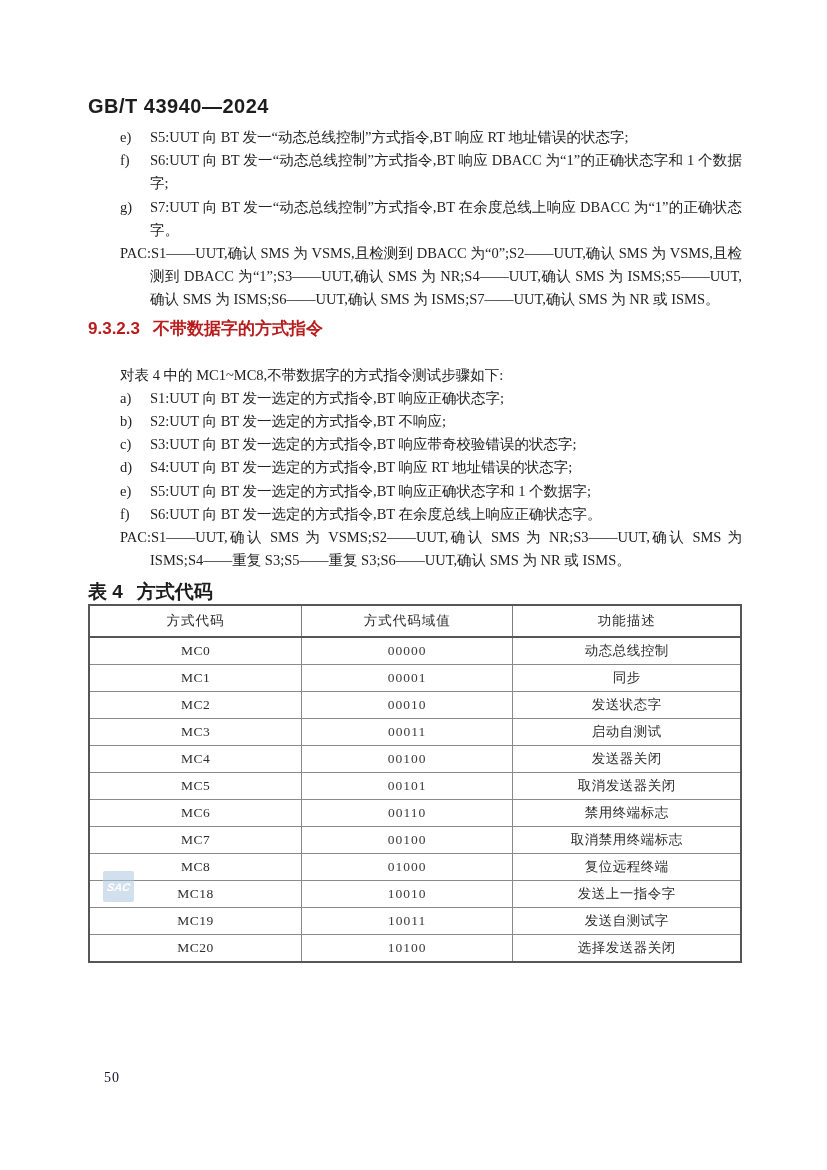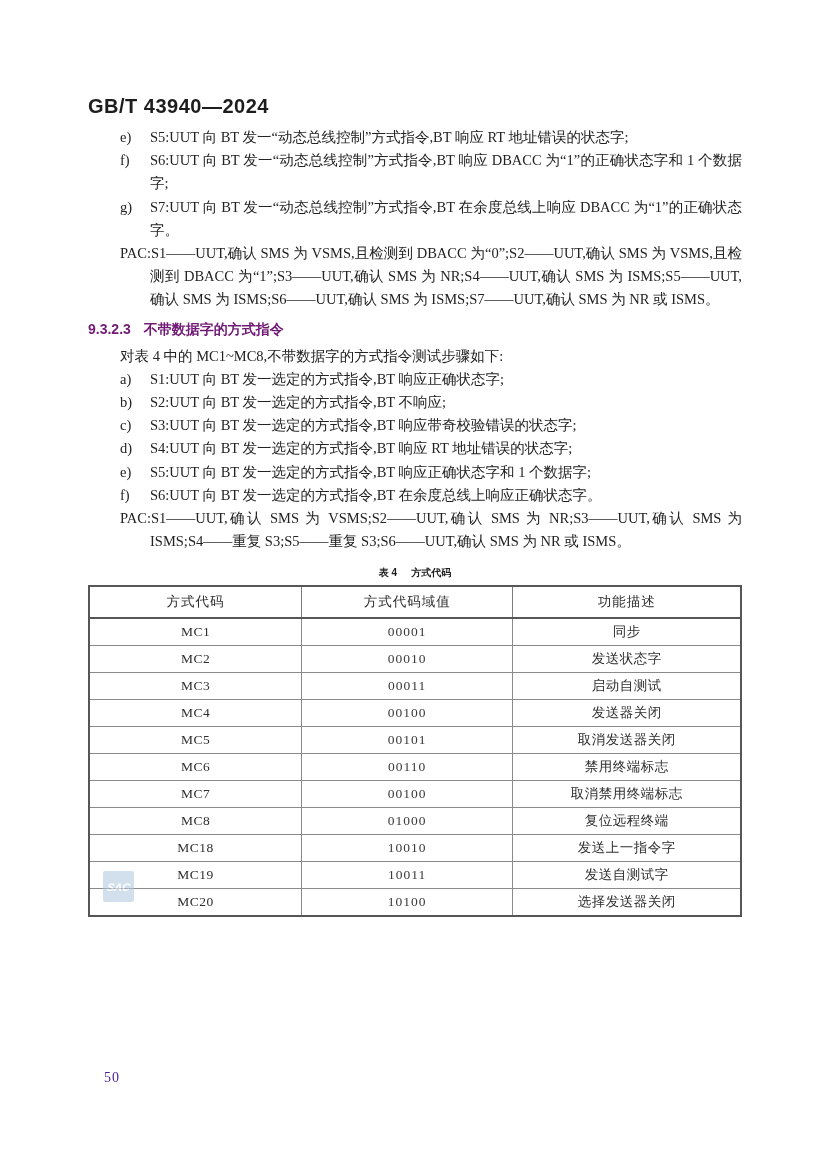--- a/index.html
+++ b/index.html
@@ -49,32 +49,32 @@
     top: 0;
   }
   .pac {
     padding-left: 62px;
     text-indent: -30px;
     text-align: justify;
   }
   .section-heading {
     font-family: "Liberation Sans", "DejaVu Sans", sans-serif;
     font-weight: bold;
-    font-size: 14px;
+    font-size: 17px;
     line-height: 24px;
-    margin: 5px 0 4px 0;
-    color: #701a75;
+    margin: 5px 0 23px 0;
+    color: #b91c1c;
   }
   .section-heading .sec-title { margin-left: 13px; }
   .intro { text-indent: 32px; }
   .table-caption {
-    text-align: center;
-    font-family: "Liberation Sans", "DejaVu Sans", sans-serif;
-    font-weight: bold;
-    font-size: 10px;
+    text-align: left;
+    font-family: "Liberation Sans", "DejaVu Sans", sans-serif;
+    font-weight: bold;
+    font-size: 19px;
     margin-top: 8px;
     color: #1d1d1d;
   }
   .table-caption .cap-title { margin-left: 14px; }
   table.mode-table {
     width: 654px;
     border-collapse: collapse;
     table-layout: fixed;
     border: 2px solid #565656;
     font-size: 13.5px;
@@ -115,21 +115,21 @@
     font-weight: bold;
     font-size: 11px;
     color: #ffffff;
     transform: skewX(-8deg);
   }
   .page-number {
     position: absolute;
     left: 104px;
     top: 1070px;
     font-size: 14px;
-    color: #4c1d95;
+    color: #0f172a;
     letter-spacing: 1px;
   }
 </style>
 </head>
 <body>
 
 <div class="page">
 
   <div class="doc-code">GB/T 43940—2024</div>
 
@@ -172,20 +172,25 @@
       </colgroup>
       <thead>
         <tr>
           <th>方式代码</th>
           <th>方式代码域值</th>
           <th>功能描述</th>
         </tr>
       </thead>
       <tbody id="tbody">
           <tr>
+            <td>MC0</td>
+            <td class="val">00000</td>
+            <td>动态总线控制</td>
+          </tr>
+          <tr>
             <td>MC1</td>
             <td class="val">00001</td>
             <td>同步</td>
           </tr>
           <tr>
             <td>MC2</td>
             <td class="val">00010</td>
             <td>发送状态字</td>
           </tr>
           <tr>

